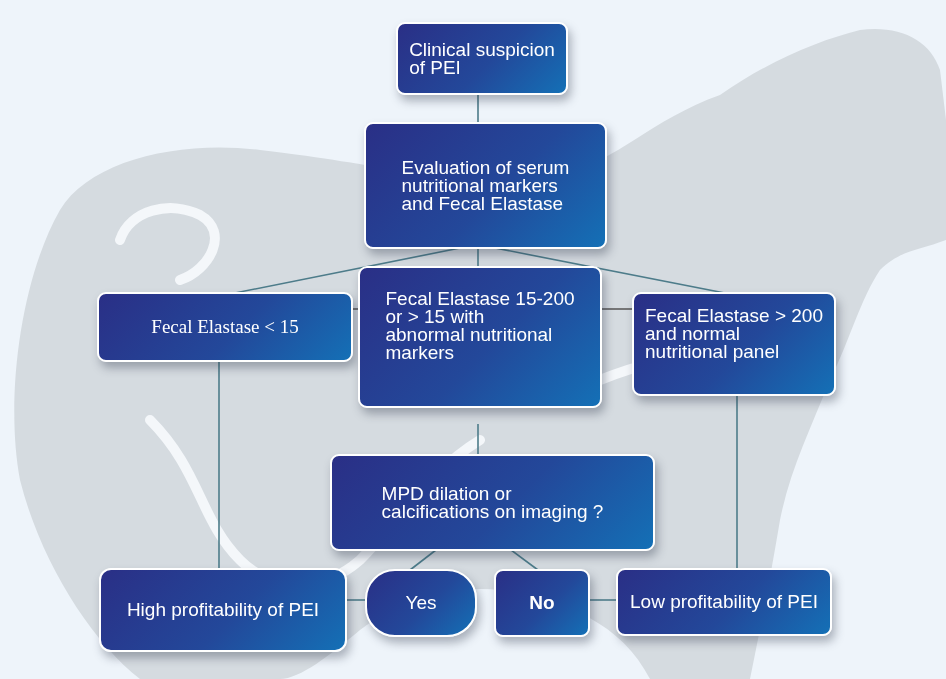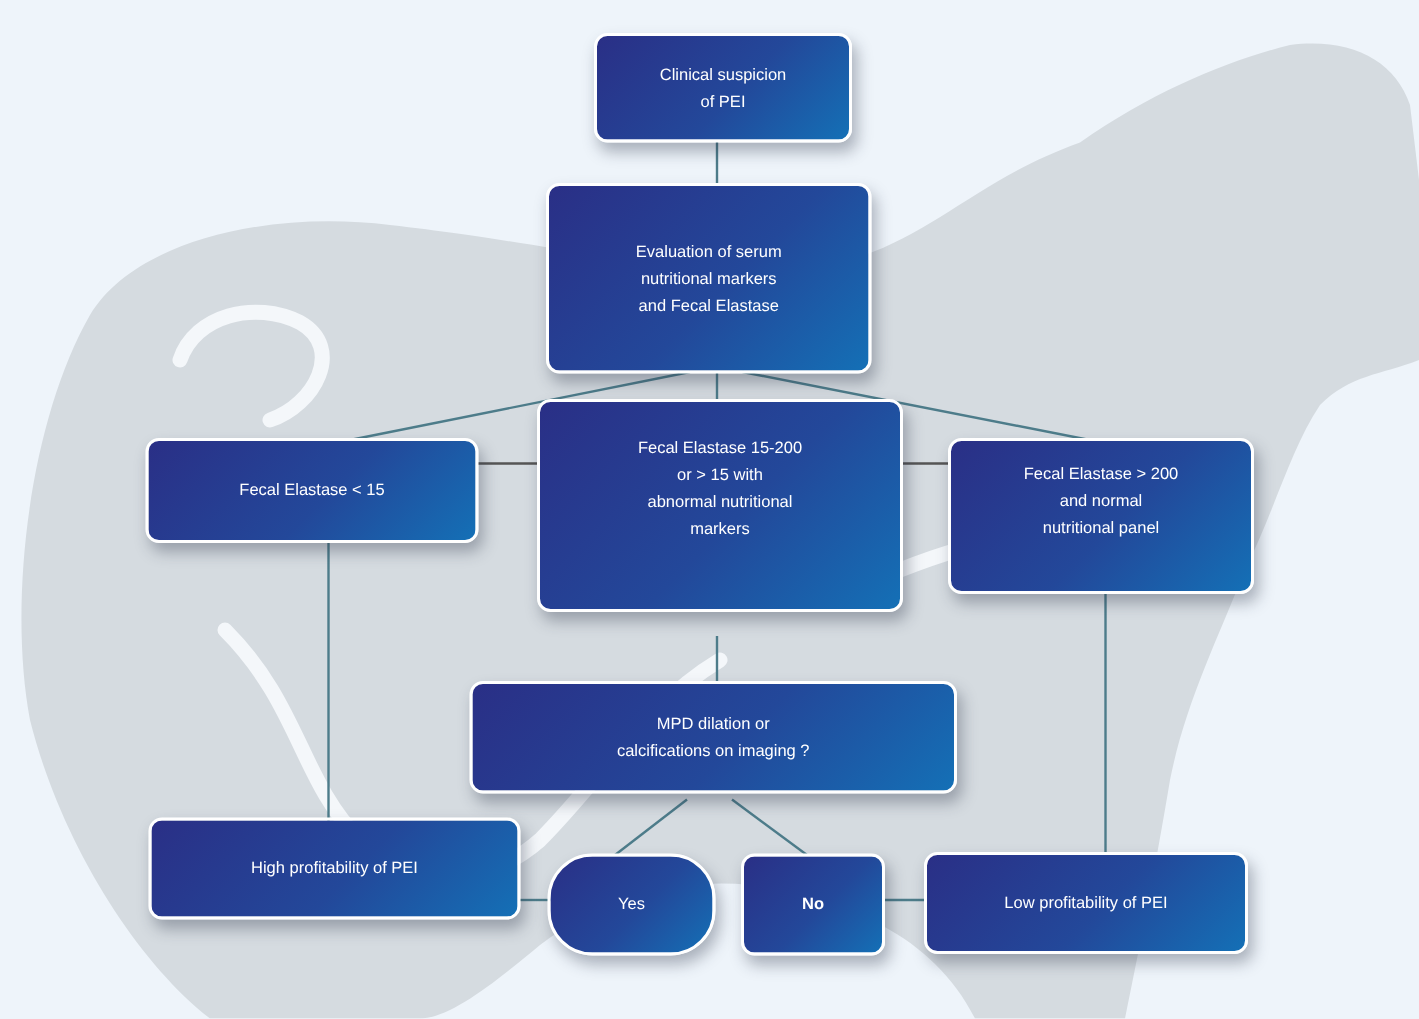--- a/index.html
+++ b/index.html
@@ -10,23 +10,22 @@
     position: relative;
   }
   .bg { position: absolute; left: 0; top: 0; width: 946px; height: 679px; }
   .node {
     position: absolute;
     box-sizing: border-box;
     border: 2px solid #ffffff;
     border-radius: 9px;
     background: linear-gradient(135deg, #2a2f86 0%, #23489a 55%, #1470b6 100%);
     color: #ffffff;
-    font-size: 11px;
+    font-size: 19px;
     line-height: 18px;
-    text-align: center;
     display: flex; align-items: center; justify-content: center;
     box-shadow: 3px 6px 10px rgba(40,50,70,0.35);
     padding: 4px 8px;
     white-space: pre-line;
   }
   svg.lines { position: absolute; left: 0; top: 0; width: 946px; height: 679px; }
 </style>
 </head>
 <body>
 
@@ -55,37 +54,37 @@
     <line x1="458" y1="533" x2="410" y2="570"></line>
     <line x1="488" y1="533" x2="538" y2="570"></line>
     <line x1="346" y1="600" x2="367" y2="600"></line>
     <line x1="590" y1="600" x2="618" y2="600"></line>
   </g>
 </svg>
 
 <div class="node" style="left:396px; top:22px; width:172px; height:73px;">Clinical suspicion
 of PEI</div>
 
-<div class="node" style="left:364px; top:122px; width:217px; height:127px;">Evaluation of serum
+<div class="node" style="left:364px; top:122px; width:243px; height:127px;">Evaluation of serum
 nutritional markers
 and Fecal Elastase</div>
 
-<div class="node" style="left:97px; top:292px; width:222px; height:70px;">Fecal Elastase &lt; 15</div>
+<div class="node" style="left:97px; top:292px; width:256px; height:70px;font-family:Liberation Serif, serif;">Fecal Elastase &lt; 15</div>
 
 <div class="node" style="left:358px; top:266px; width:244px; height:142px; padding-bottom:26px;">Fecal Elastase 15-200
 or &gt; 15 with
 abnormal nutritional
 markers</div>
 
 <div class="node" style="left:632px; top:292px; width:204px; height:104px; padding-bottom:24px;">Fecal Elastase &gt; 200
 and normal
 nutritional panel</div>
 
-<div class="node" style="left:313px; top:454px; width:325px; height:75px;">MPD dilation or
+<div class="node" style="left:330px; top:454px; width:325px; height:97px;">MPD dilation or
 calcifications on imaging ?</div>
 
-<div class="node" style="left:99px; top:545px; width:248px; height:68px;">High profitability of PEI</div>
+<div class="node" style="left:99px; top:568px; width:248px; height:84px;border-radius:12px;">High profitability of PEI</div>
 
 <div class="node" style="left:365px; top:569px; width:112px; height:68px;border-radius:30px;">Yes</div>
 
 <div class="node" style="left:494px; top:569px; width:96px; height:68px;font-weight:bold;">No</div>
 
 <div class="node" style="left:616px; top:568px; width:216px; height:68px;">Low profitability of PEI</div>
 
 </body></html>

